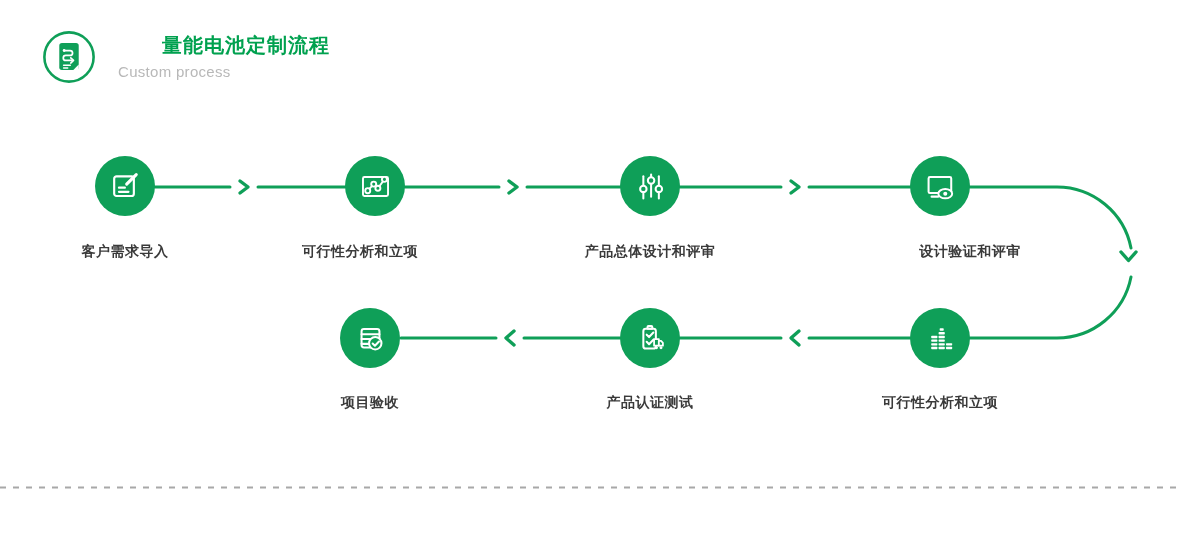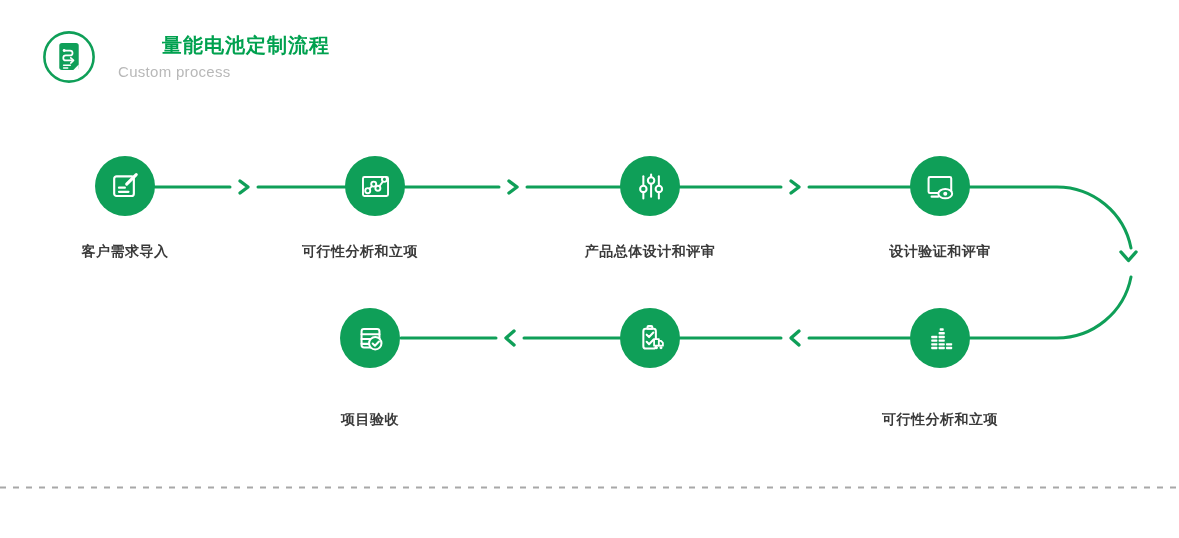--- a/index.html
+++ b/index.html
@@ -19,21 +19,21 @@
   .step-circle{
     width:60px;height:60px;border-radius:50%;background:#0f9f58;
     display:flex;align-items:center;justify-content:center;
   }
   .step-circle svg{width:31px;height:31px;}
   .step-label{
     position:absolute;width:300px;text-align:center;
     font-size:14px;font-weight:bold;color:#3a3a3a;letter-spacing:0.5px;
   }
   .lbl-top{top:243px;}
-  .lbl-bottom{top:411px;}
+  .lbl-bottom{top:394px;}
   
   .divider{position:absolute;left:0;top:486px;width:1179px;height:3px;}
 </style>
 </head>
 <body>
 
 <div class="canvas">
 
   <div class="header">
     <div class="header-icon">
@@ -121,21 +121,21 @@
   <div class="step" style="left:910px;top:156px;">
     <div class="step-circle">
       <svg viewBox="0 0 26 26" fill="none" stroke="#ffffff" stroke-width="1.7" stroke-linecap="round" stroke-linejoin="round">
         <rect x="3" y="5" width="19" height="13.5" rx="1.2"></rect>
         <path d="M5.5 21.5 H11"></path>
         <ellipse cx="17" cy="19" rx="5.8" ry="3.9" fill="#0f9f58" stroke-width="1.6"></ellipse>
         <circle cx="17" cy="19" r="1.7" fill="#ffffff" stroke="none"></circle>
       </svg>
     </div>
   </div>
-  <div class="step-label lbl-top" style="left:790px;">设计验证和评审</div>
+  <div class="step-label lbl-top" style="left:820px;">设计验证和评审</div>
 
   <div class="step" style="left:910px;top:308px;">
     <div class="step-circle">
       <svg viewBox="0 0 26 26" fill="#ffffff" stroke="none">
         <rect x="12.3" y="4.5" width="3.4" height="2" rx="0.6"></rect>
         <rect x="11.4" y="7.6" width="5.2" height="2" rx="0.6"></rect>
         <rect x="5.2" y="10.7" width="5.2" height="2" rx="0.6"></rect>
           <rect x="11.4" y="10.7" width="5.2" height="2" rx="0.6"></rect>
         <rect x="5.2" y="13.8" width="5.2" height="2" rx="0.6"></rect>
           <rect x="11.4" y="13.8" width="5.2" height="2" rx="0.6"></rect>
@@ -159,20 +159,21 @@
         <path d="M9.8 15.8 l2 2 l3.6 -3.8"></path>
         <g fill="#0f9f58" stroke-width="1.5">
           <path d="M16 13.5 h4 v5.5 h-4 z"></path>
           <path d="M20 15 h1.9 l1.5 1.6 v2.4 h-3.4 z"></path>
           <circle cx="18" cy="20.7" r="1.25" fill="#ffffff" stroke="none"></circle>
           <circle cx="21.8" cy="20.7" r="1.25" fill="#ffffff" stroke="none"></circle>
         </g>
       </svg>
     </div>
   </div>
+  <div class="step-label lbl-bottom" style="left:500px;">产品认证测试</div>
 
   <div class="step" style="left:340px;top:308px;">
     <div class="step-circle">
       <svg viewBox="0 0 26 26" fill="none" stroke="#ffffff" stroke-width="1.7" stroke-linecap="round" stroke-linejoin="round">
         <rect x="5.5" y="5" width="15" height="15.5" rx="2"></rect>
         <path d="M5.5 9.5 H20.5 M5.5 13.5 H20.5 M5.5 17.5 H11.5"></path>
         <circle cx="17" cy="17" r="5.2" fill="#0f9f58"></circle>
         <path d="M14.8 17.2 l1.9 1.9 l3.4 -3.6"></path>
       </svg>
     </div>

